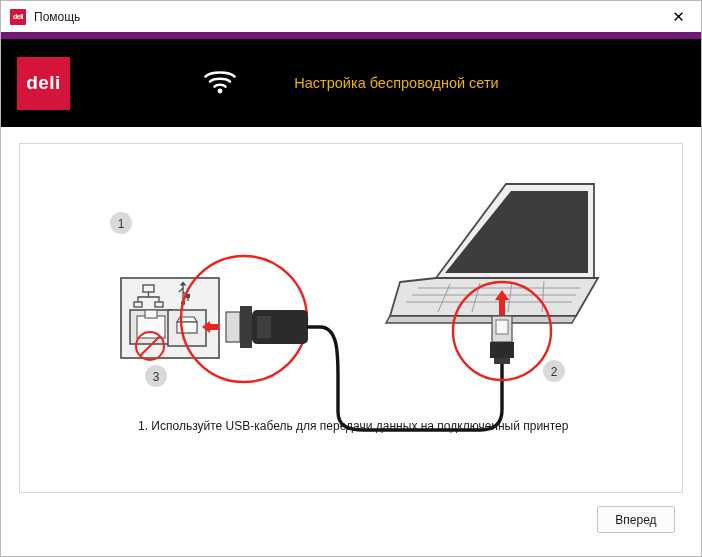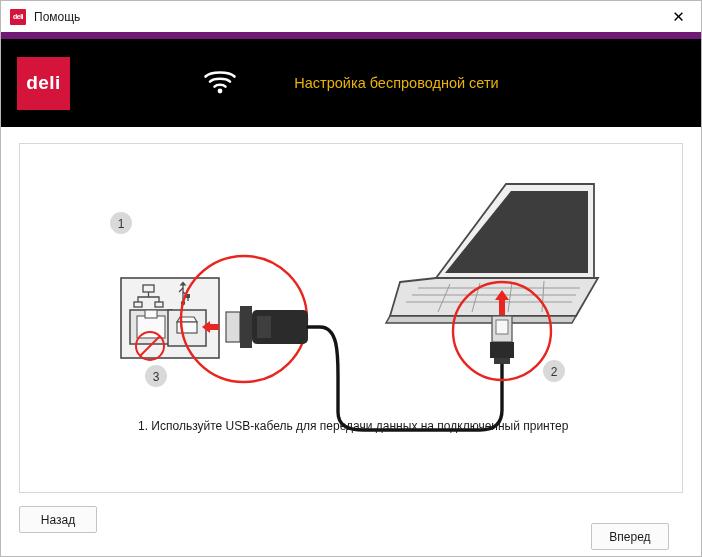--- a/index.html
+++ b/index.html
@@ -147,21 +147,21 @@
     box-sizing: border-box;
     background: #fbfbfb;
     border: 1px solid #c4c4c4;
     border-radius: 2px;
     font-family: "Liberation Sans", sans-serif;
     font-size: 12px;
     color: #1a1a1a;
     cursor: pointer;
   }
   .btn-back { left: 18px; }
-  .btn-next { right: 32px; margin-top: 17px; }
+  .btn-next { right: 26px; }
 </style>
 </head>
 <body>
 
 <div class="window">
 
   <div class="titlebar">
     <div class="title-icon">
       <span>deli</span>
     </div>
@@ -289,17 +289,16 @@
         </g>
       </svg>
 
       <div class="steps">
         <div>1. Используйте USB-кабель для передачи данных на подключенный принтер</div>
       </div>
     </div>
   </div>
 
   <div class="footer">
-    <button class="btn btn-back">Назад</button>
     <button class="btn btn-next">Вперед</button>
   </div>
 
 </div>
 
 </body></html>

